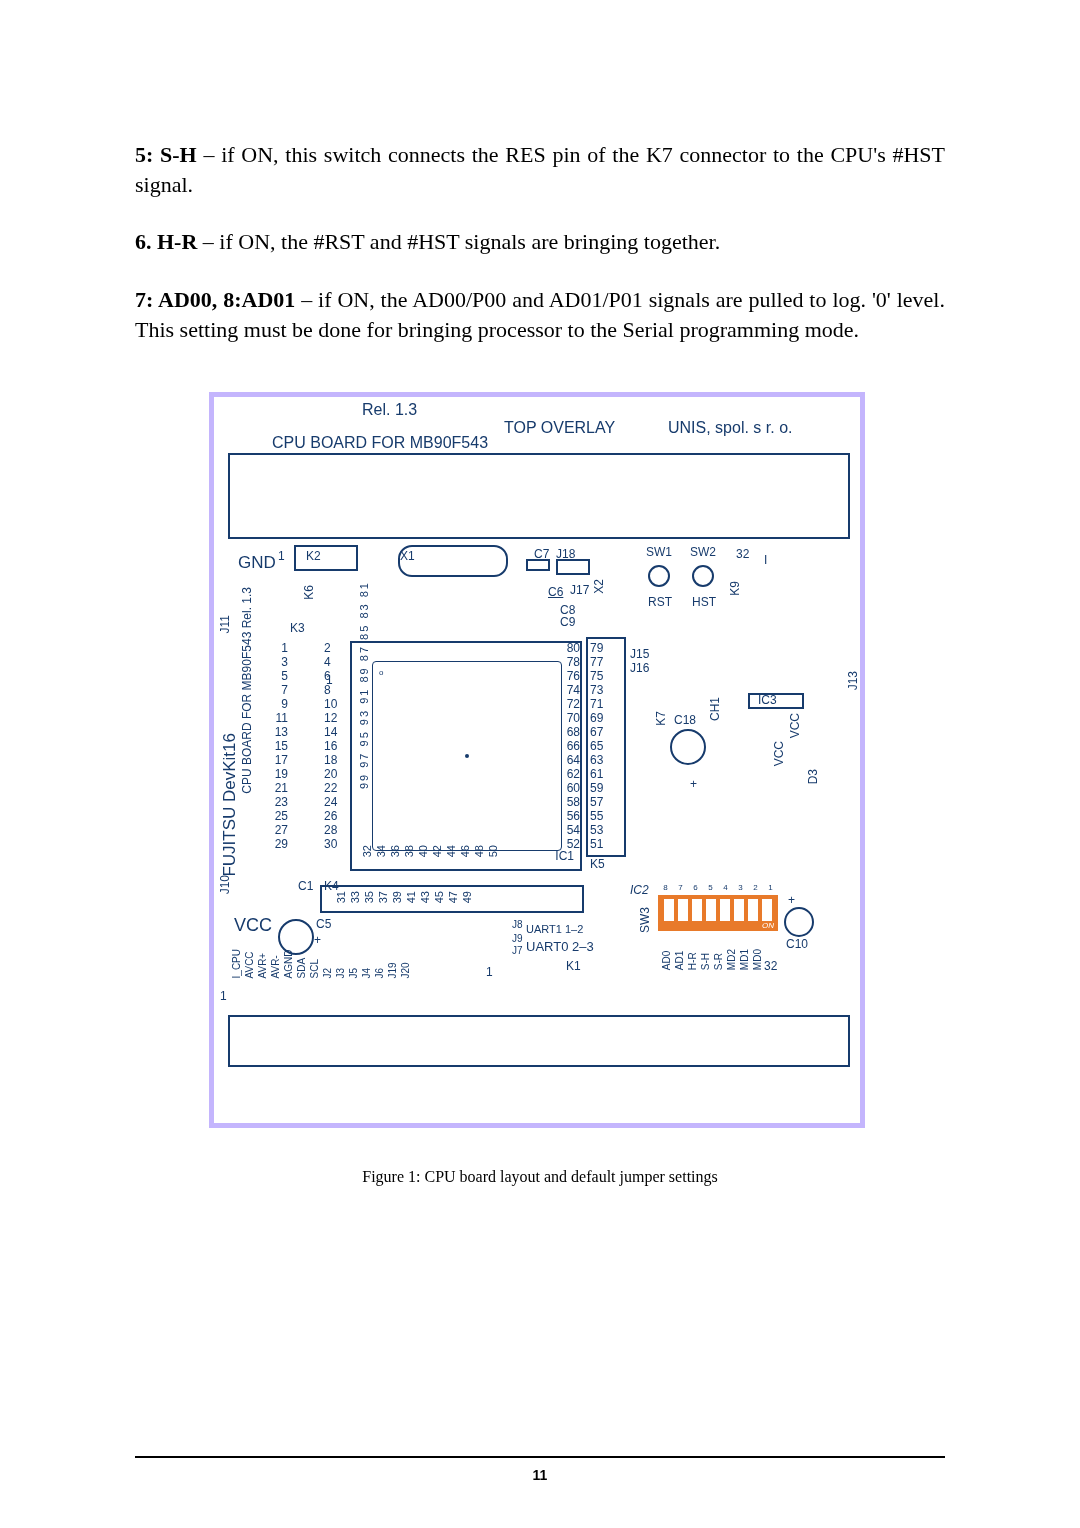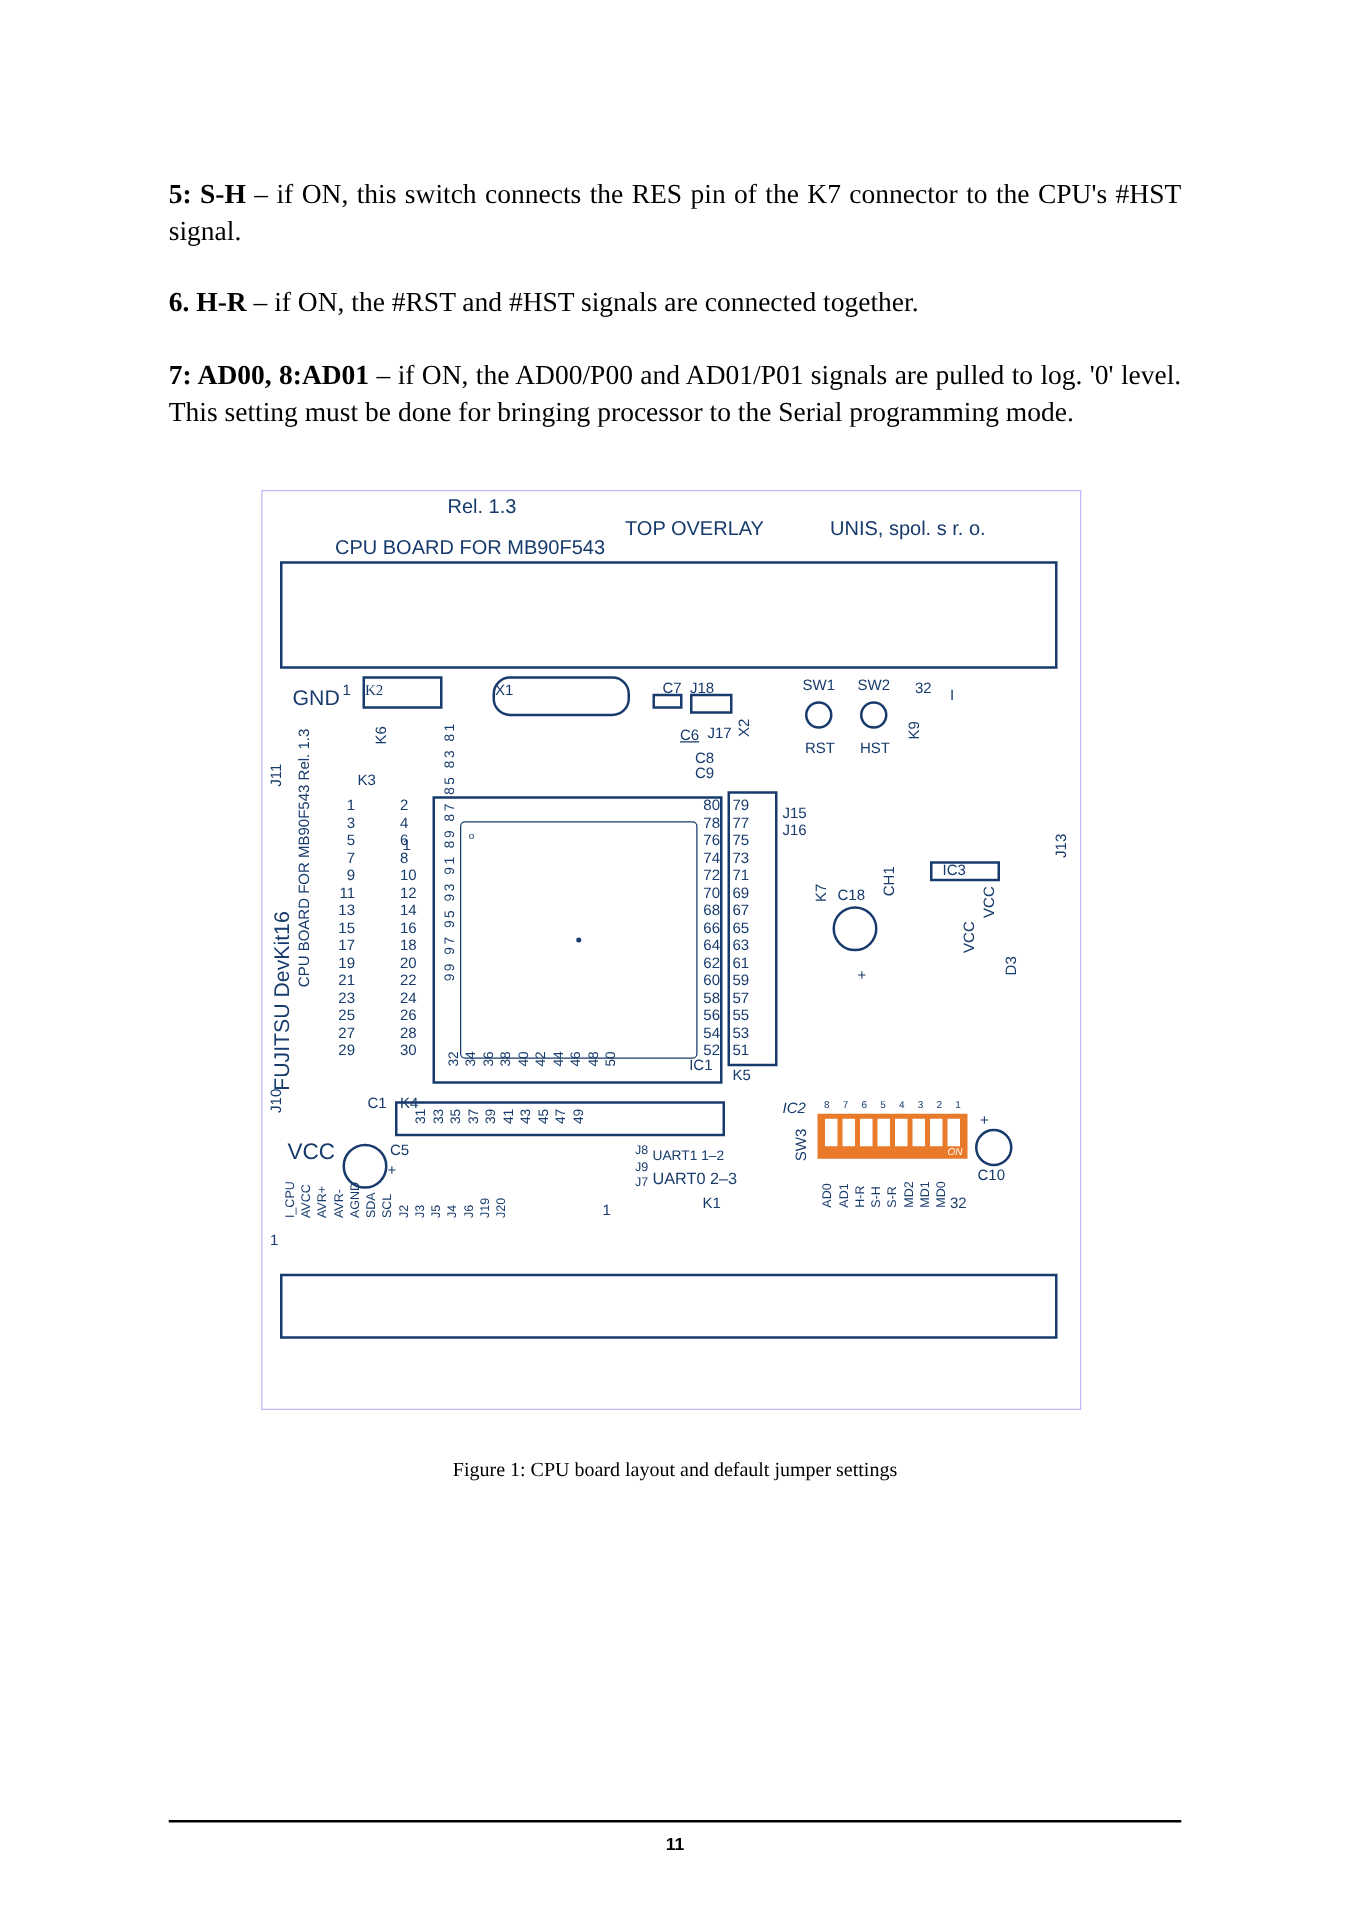--- a/index.html
+++ b/index.html
@@ -26,21 +26,21 @@
   }
   .spaced { margin-bottom: 28px; }
   .bold { font-weight: bold; }
 
   .figure-box {
     margin: 48px auto 0 auto;
     width: 662px;
     position: relative;
   }
   .pcb-outline {
-    border: 1px solid #c4b5fd;
+    border: 5px solid #c4b5fd;
     width: 656px;
     height: 736px;
     position: relative;
     box-sizing: border-box;
     background: #fff;
   }
   .title-band {
     position: absolute;
     left: 0; top: 0; width: 100%;
     height: 56px;
@@ -169,21 +169,21 @@
   }
 </style>
 </head>
 <body>
 
 <div class="page">
 
 
   <p class="para spaced"><span class="bold">5: S-H</span><span> – if ON, this switch connects the RES pin of the K7 connector to the CPU's #HST signal.</span></p>
 
-  <p class="para spaced"><span class="bold">6. H-R</span><span> – if ON, the #RST and #HST signals are connected together.</span></p>
+  <p class="para spaced"><span class="bold">6. H-R</span><span> – if ON, the #RST and #HST signals are bringing together.</span></p>
 
   <p class="para spaced"><span class="bold">7: AD00, 8:AD01</span><span> – if ON, the AD00/P00 and AD01/P01 signals are pulled to log. '0' level. This setting must be done for bringing processor to the Serial programming mode.</span></p>
 
   <div class="figure-box">
     <div class="pcb-outline">
 
       <div class="title-band">
         <span class="t" style="left:148px; top:4px;">Rel. 1.3</span>
         <span class="t" style="left:58px; top:37px;">CPU BOARD FOR MB90F543</span>
         <span class="t" style="left:290px; top:22px;">TOP OVERLAY</span>
@@ -196,21 +196,21 @@
 
         <span class="lbl vtext" style="left:-10px; top:188px; font-size:17px;">FUJITSU DevKit16</span>
         <span class="lbl vtext" style="left:10px; top:42px; font-size:12px;">CPU BOARD FOR MB90F543 Rel. 1.3</span>
         <span class="lbl vtext" style="left:-12px; top:70px; font-size:12px;">J11</span>
         <span class="lbl vtext" style="left:-12px; top:330px; font-size:12px;">J10</span>
         <span class="lbl vtext" style="right:-12px; top:126px; font-size:12px;">J13</span>
 
         <span class="lbl" style="left:8px; top:8px; font-size:17px;">GND</span>
         <span class="lbl" style="left:48px; top:4px; font-size:12px;">1</span>
         <div class="k2-box"></div>
-        <span class="lbl" style="left:66px; top:4px;font-family:Liberation Serif, serif;">K2</span>
+        <span class="lbl" style="left:76px; top:4px;">K2</span>
         <div class="x1-oval"></div>
         <span class="lbl" style="left:170px; top:4px;">X1</span>
         <span class="lbl" style="left:304px; top:2px;">C7</span>
         <div class="small-rect" style="left:296px; top:14px; width:24px; height:12px;"></div>
         <span class="lbl" style="left:326px; top:2px;">J18</span>
         <div class="small-rect" style="left:326px; top:14px; width:34px; height:16px;"></div>
 
         <span class="lbl" style="left:416px; top:0px;">SW1</span>
         <div class="sw-circle" style="left:418px; top:20px;"></div>
         <span class="lbl" style="left:460px; top:0px;">SW2</span>

